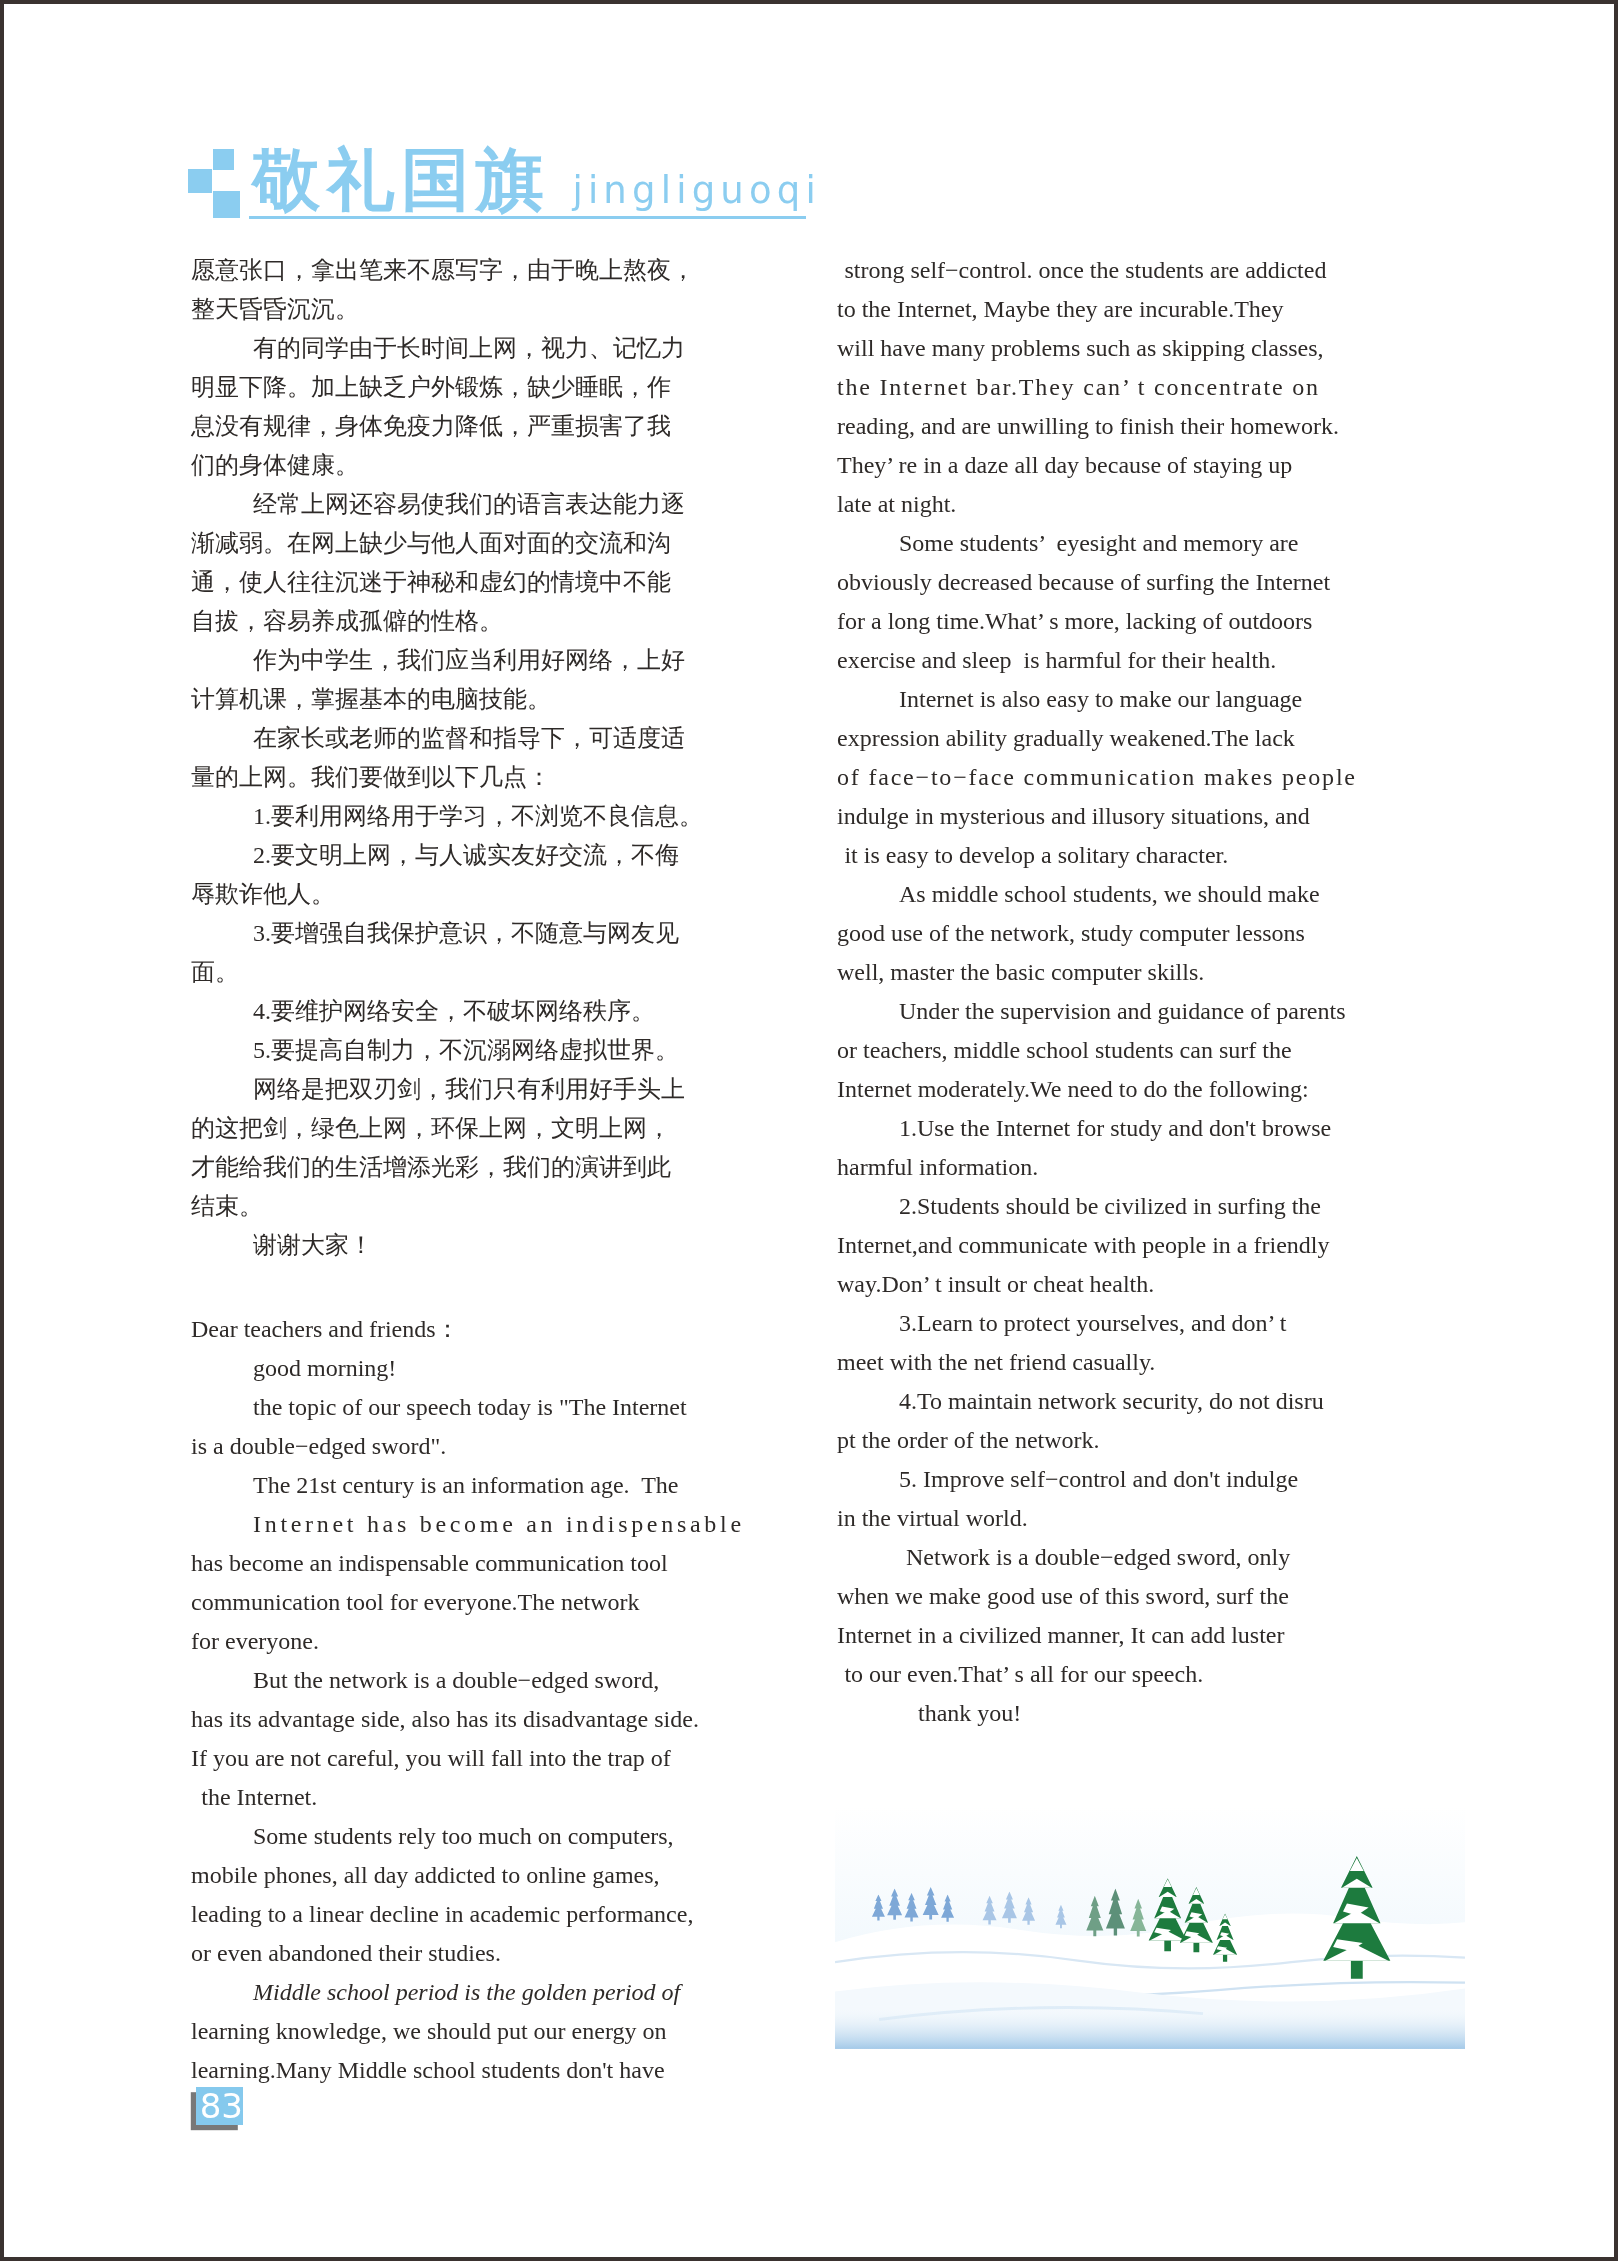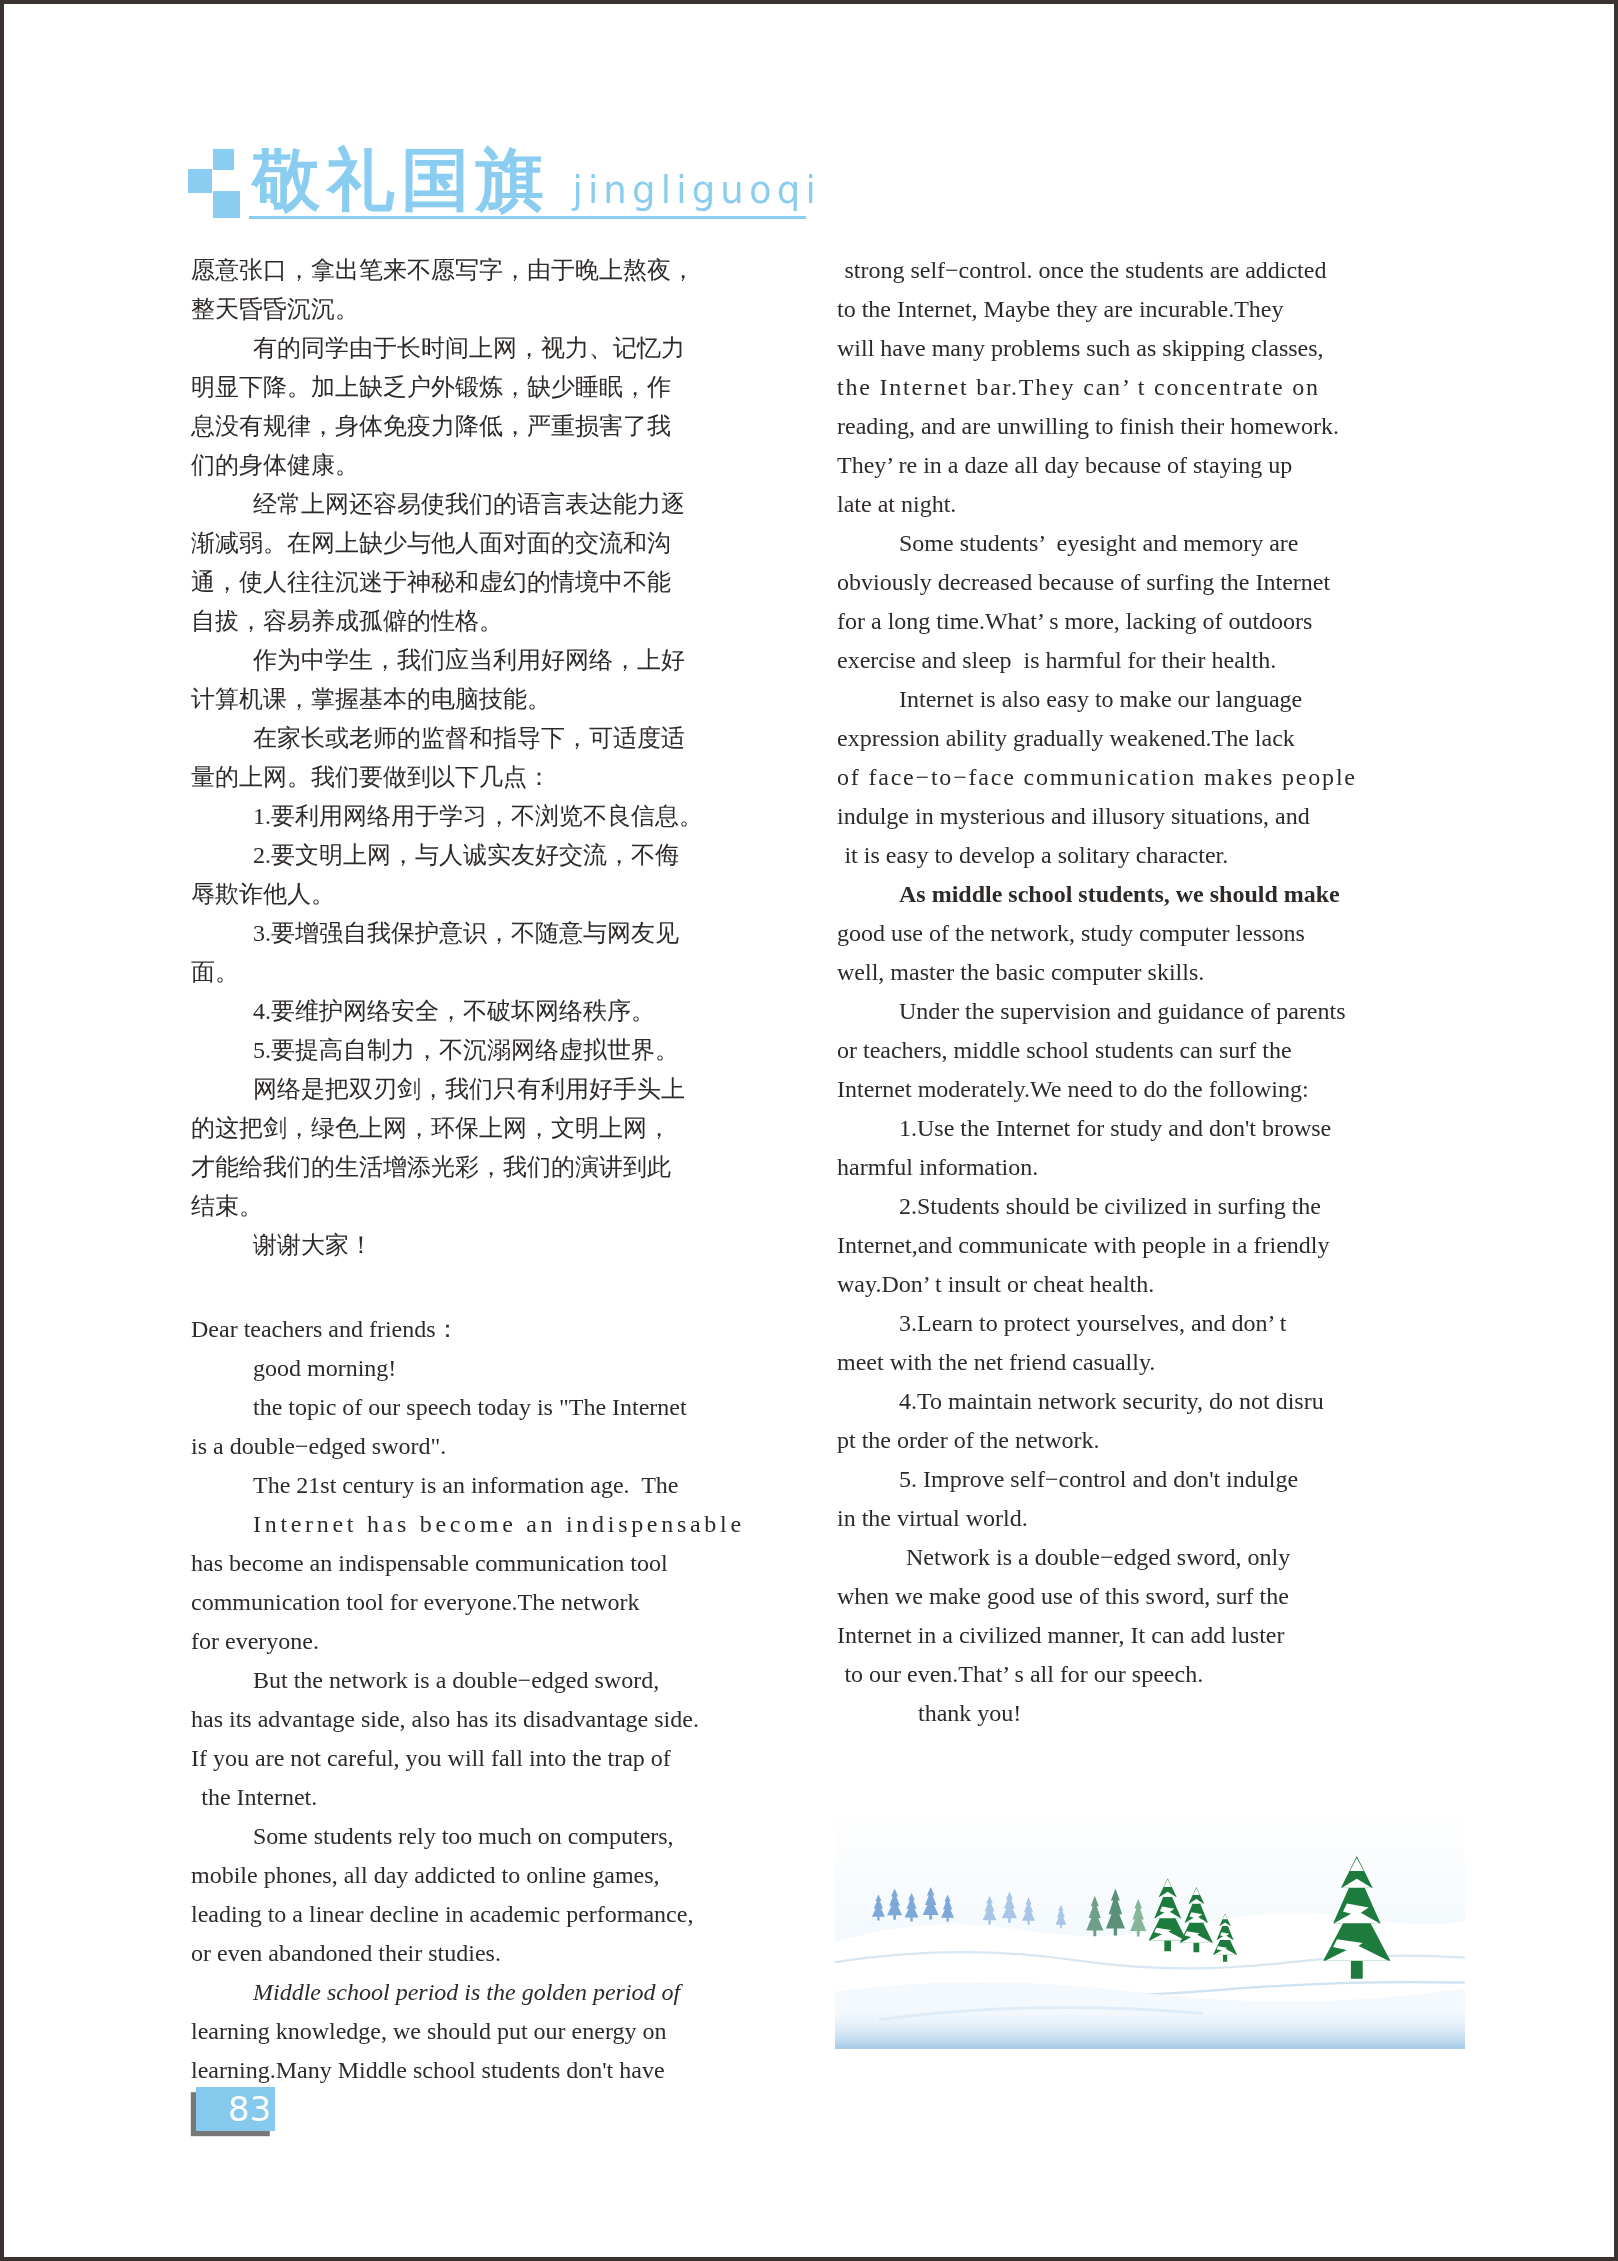--- a/index.html
+++ b/index.html
@@ -24,24 +24,24 @@
 
   
   .col{position:absolute;top:251px;width:606px;font-size:24px;line-height:39px;}
   .col.left{left:191px;}
   .col.right{left:837px;}
   .line{white-space:pre-wrap;}
   .spread{letter-spacing:3.7px;}
   .spread-sm{letter-spacing:1.8px;}
 
   
-  .page-badge{position:absolute;left:196px;top:2087px;width:47px;height:44px;
+  .page-badge{position:absolute;left:196px;top:2087px;width:47px;height:38px;
     background:#85c9ed;box-shadow:-5.2px 5.2px 0 #787878;color:#ffffff;
     font-family:"DejaVu Sans","Liberation Sans",sans-serif;font-size:34px;
-    display:flex;align-items:center;justify-content:flex-start;padding-left:32px;}
+    display:flex;align-items:center;justify-content:flex-end;}
 
   
   .illustration{position:absolute;left:835px;top:1806px;width:630px;height:243px;}
 </style>
 </head>
 <body>
 
 <div class="page-frame"></div>
 
 <div class="logo">
@@ -114,21 +114,21 @@
     <div class="line">late at night.</div>
     <div class="line" style="margin-left: 62px;">Some students’  eyesight and memory are</div>
     <div class="line">obviously decreased because of surfing the Internet</div>
     <div class="line">for a long time.What’ s more, lacking of outdoors</div>
     <div class="line">exercise and sleep  is harmful for their health.</div>
     <div class="line" style="margin-left: 62px;">Internet is also easy to make our language</div>
     <div class="line">expression ability gradually weakened.The lack</div>
     <div class="line spread-sm">of face−to−face communication makes people</div>
     <div class="line">indulge in mysterious and illusory situations, and</div>
     <div class="line" style="margin-left: 7.4px;">it is easy to develop a solitary character.</div>
-    <div class="line" style="margin-left: 62px; font-weight: bold;">As middle school students, we should make</div>
+    <div class="line" style="margin-left: 62px;">As middle school students, we should make</div>
     <div class="line">good use of the network, study computer lessons</div>
     <div class="line">well, master the basic computer skills.</div>
     <div class="line" style="margin-left: 62px;">Under the supervision and guidance of parents</div>
     <div class="line">or teachers, middle school students can surf the</div>
     <div class="line">Internet moderately.We need to do the following:</div>
     <div class="line" style="margin-left: 62px;">1.Use the Internet for study and don't browse</div>
     <div class="line">harmful information.</div>
     <div class="line" style="margin-left: 62px;">2.Students should be civilized in surfing the</div>
     <div class="line">Internet,and communicate with people in a friendly</div>
     <div class="line">way.Don’ t insult or cheat health.</div>

